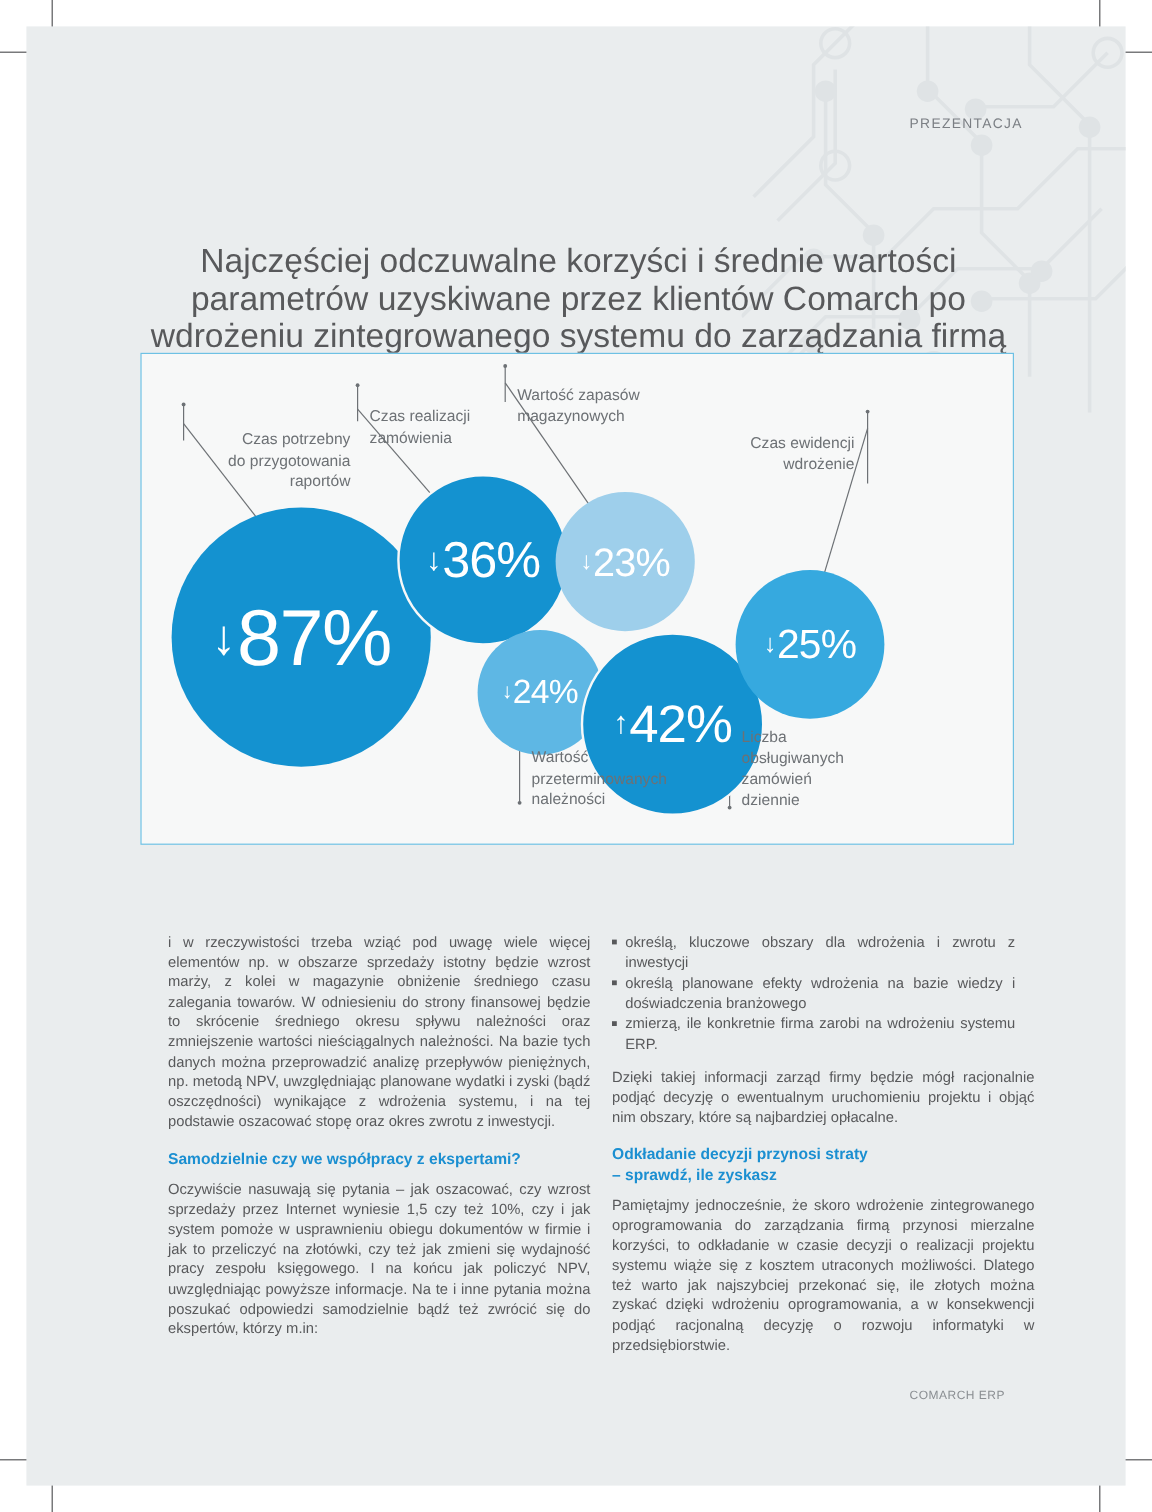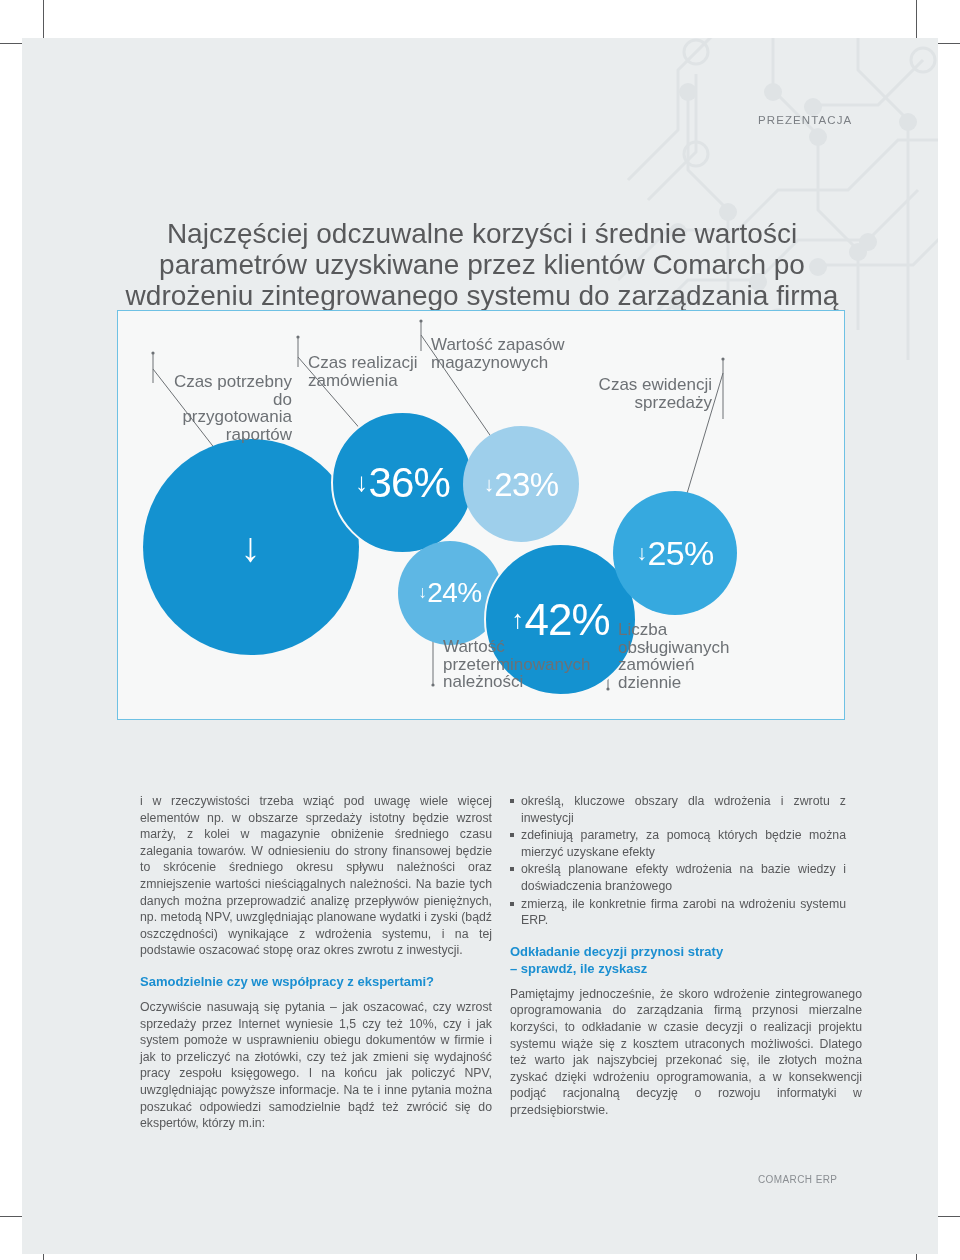--- a/index.html
+++ b/index.html
@@ -10,21 +10,21 @@
     overflow:hidden;
     position:relative;
   }
   
   .crop{position:absolute;background:#58595b;}
   .crop.h{height:1px;width:62px;}
   .crop.v{width:1px;height:62px;}
 
   
   .sheet{
-    position:absolute;left:22px;top:38px;
+    position:absolute;left:22px;top:22px;
     width:916px;height:1216px;
     background:#eaedee;
     overflow:hidden;
   }
 
   
   .circuit{position:absolute;right:-10px;top:-8px;width:330px;height:330px;opacity:1;pointer-events:none;}
   .circuit svg{display:block;}
 
   .kicker{
@@ -59,21 +59,21 @@
     font-family:"Liberation Sans",sans-serif;
     font-weight:400;
     line-height:1;
     white-space:nowrap;
   }
   .bubble .arw{display:inline-block;margin-right:.02em;position:relative;}
   .bubble .val{letter-spacing:-0.02em;}
 
   .lbl{
     position:absolute;
-    font-size:17px;line-height:17.5px;color:#6d7175;
+    font-size:13px;line-height:17.5px;color:#6d7175;
     font-family:"Liberation Sans",sans-serif;
     white-space:pre-line;
   }
   .leader{position:absolute;}
 
   
   .col{
     position:absolute;
     width:352px;
     font-size:12.3px;line-height:16.6px;color:#58595b;
@@ -195,20 +195,21 @@
           <polygon points="270,150 262,142 268,140"></polygon>
           <polygon points="385,143 377,135 383,133"></polygon>
           <polygon points="562,206 566,196 570,202"></polygon>
           <polygon points="310,290 314,300 320,295"></polygon>
           <polygon points="455,300 459,310 465,304"></polygon>
         </g>
       </svg>
 
       <div class="bubble" style="left:25px;top:128px;width:216px;height:216px;background:#1492d0;font-size:66px;">
         <span class="arw" style="font-size:0.62em;font-weight:bold;">↓</span>
+          <span class="val">87%</span>
       </div>
 
       <div class="bubble" style="left:213px;top:100px;width:143px;height:143px;background:#1492d0;border:2px solid #f7f8f8;box-sizing:border-box;font-size:42px;">
         <span class="arw" style="font-size:0.62em;font-weight:bold;">↓</span>
           <span class="val">36%</span>
       </div>
 
       <div class="bubble" style="left:345px;top:115px;width:116px;height:116px;background:#9ecfeb;font-size:33px;">
         <span class="arw" style="font-size:0.62em;font-weight:bold;">↓</span>
           <span class="val">23%</span>
@@ -230,45 +231,45 @@
       </div>
 
       <div class="lbl" style="left:44px;top:62px;width:130px;text-align:right;">Czas potrzebny
 do przygotowania
 raportów</div>
       <div class="lbl" style="left:190px;top:43px;width:140px;">Czas realizacji
 zamówienia</div>
       <div class="lbl" style="left:313px;top:25px;width:160px;">Wartość zapasów
 magazynowych</div>
       <div class="lbl" style="left:474px;top:65px;width:120px;text-align:right;">Czas ewidencji
-sprzedaży</div>
+wdrożenie</div>
       <div class="lbl" style="left:325px;top:327px;width:170px;">Wartość
 przeterminowanych
 należności</div>
       <div class="lbl" style="left:500px;top:310px;width:150px;">Liczba
 obsługiwanych
 zamówień
 dziennie</div>
 
     </div>
   </div>
 
   <div class="col left">
     <p>i w rzeczywistości trzeba wziąć pod uwagę wiele więcej elementów np. w obszarze sprzedaży istotny będzie wzrost marży, z kolei w magazynie obniżenie średniego czasu zalegania towarów. W odniesieniu do strony finansowej będzie to skrócenie średniego okresu spływu należności oraz zmniejszenie wartości nieściągalnych należności. Na bazie tych danych można przeprowadzić analizę przepływów pieniężnych, np. metodą NPV, uwzględniając planowane wydatki i zyski (bądź oszczędności) wynikające z wdrożenia systemu, i na tej podstawie oszacować stopę oraz okres zwrotu z inwestycji.</p>
     <h3 class="sub">Samodzielnie czy we współpracy z ekspertami?</h3>
     <p>Oczywiście nasuwają się pytania – jak oszacować, czy wzrost sprzedaży przez Internet wyniesie 1,5 czy też 10%, czy i jak system pomoże w usprawnieniu obiegu dokumentów w firmie i jak to przeliczyć na złotówki, czy też jak zmieni się wydajność pracy zespołu księgowego. I na końcu jak policzyć NPV, uwzględniając powyższe informacje. Na te i inne pytania można poszukać odpowiedzi samodzielnie bądź też zwrócić się do ekspertów, którzy m.in:</p>
   </div>
 
   <div class="col right">
     <ul class="bullets">
       <li>określą, kluczowe obszary dla  wdrożenia i zwrotu z inwestycji</li>
-      <li>zdefiniują parametry, za pomocą których będzie można mierzyć uzyskane efekty</li>
       <li>określą planowane efekty wdrożenia na bazie wiedzy i doświadczenia branżowego</li>
       <li>zmierzą, ile konkretnie firma zarobi na wdrożeniu systemu ERP.</li>
     </ul>
+    <p>Dzięki takiej informacji zarząd firmy będzie mógł racjonalnie podjąć decyzję o ewentualnym uruchomieniu projektu i objąć nim obszary, które są najbardziej opłacalne.</p>
     <h3 class="sub" style="white-space:pre-line;line-height:17px;">Odkładanie decyzji przynosi straty
 – sprawdź, ile zyskasz</h3>
     <p>Pamiętajmy jednocześnie, że skoro wdrożenie zintegrowanego oprogramowania do zarządzania firmą przynosi mierzalne korzyści, to odkładanie w czasie decyzji o realizacji projektu systemu wiąże się z kosztem utraconych możliwości. Dlatego też warto jak najszybciej przekonać się, ile złotych można zyskać dzięki wdrożeniu oprogramowania, a w konsekwencji podjąć racjonalną decyzję o rozwoju informatyki w przedsiębiorstwie.</p>
   </div>
 
   <div class="footer-brand" style="left:736px;top:1136px;position:absolute;">COMARCH ERP</div>
 
 </div>
 
 </body></html>

